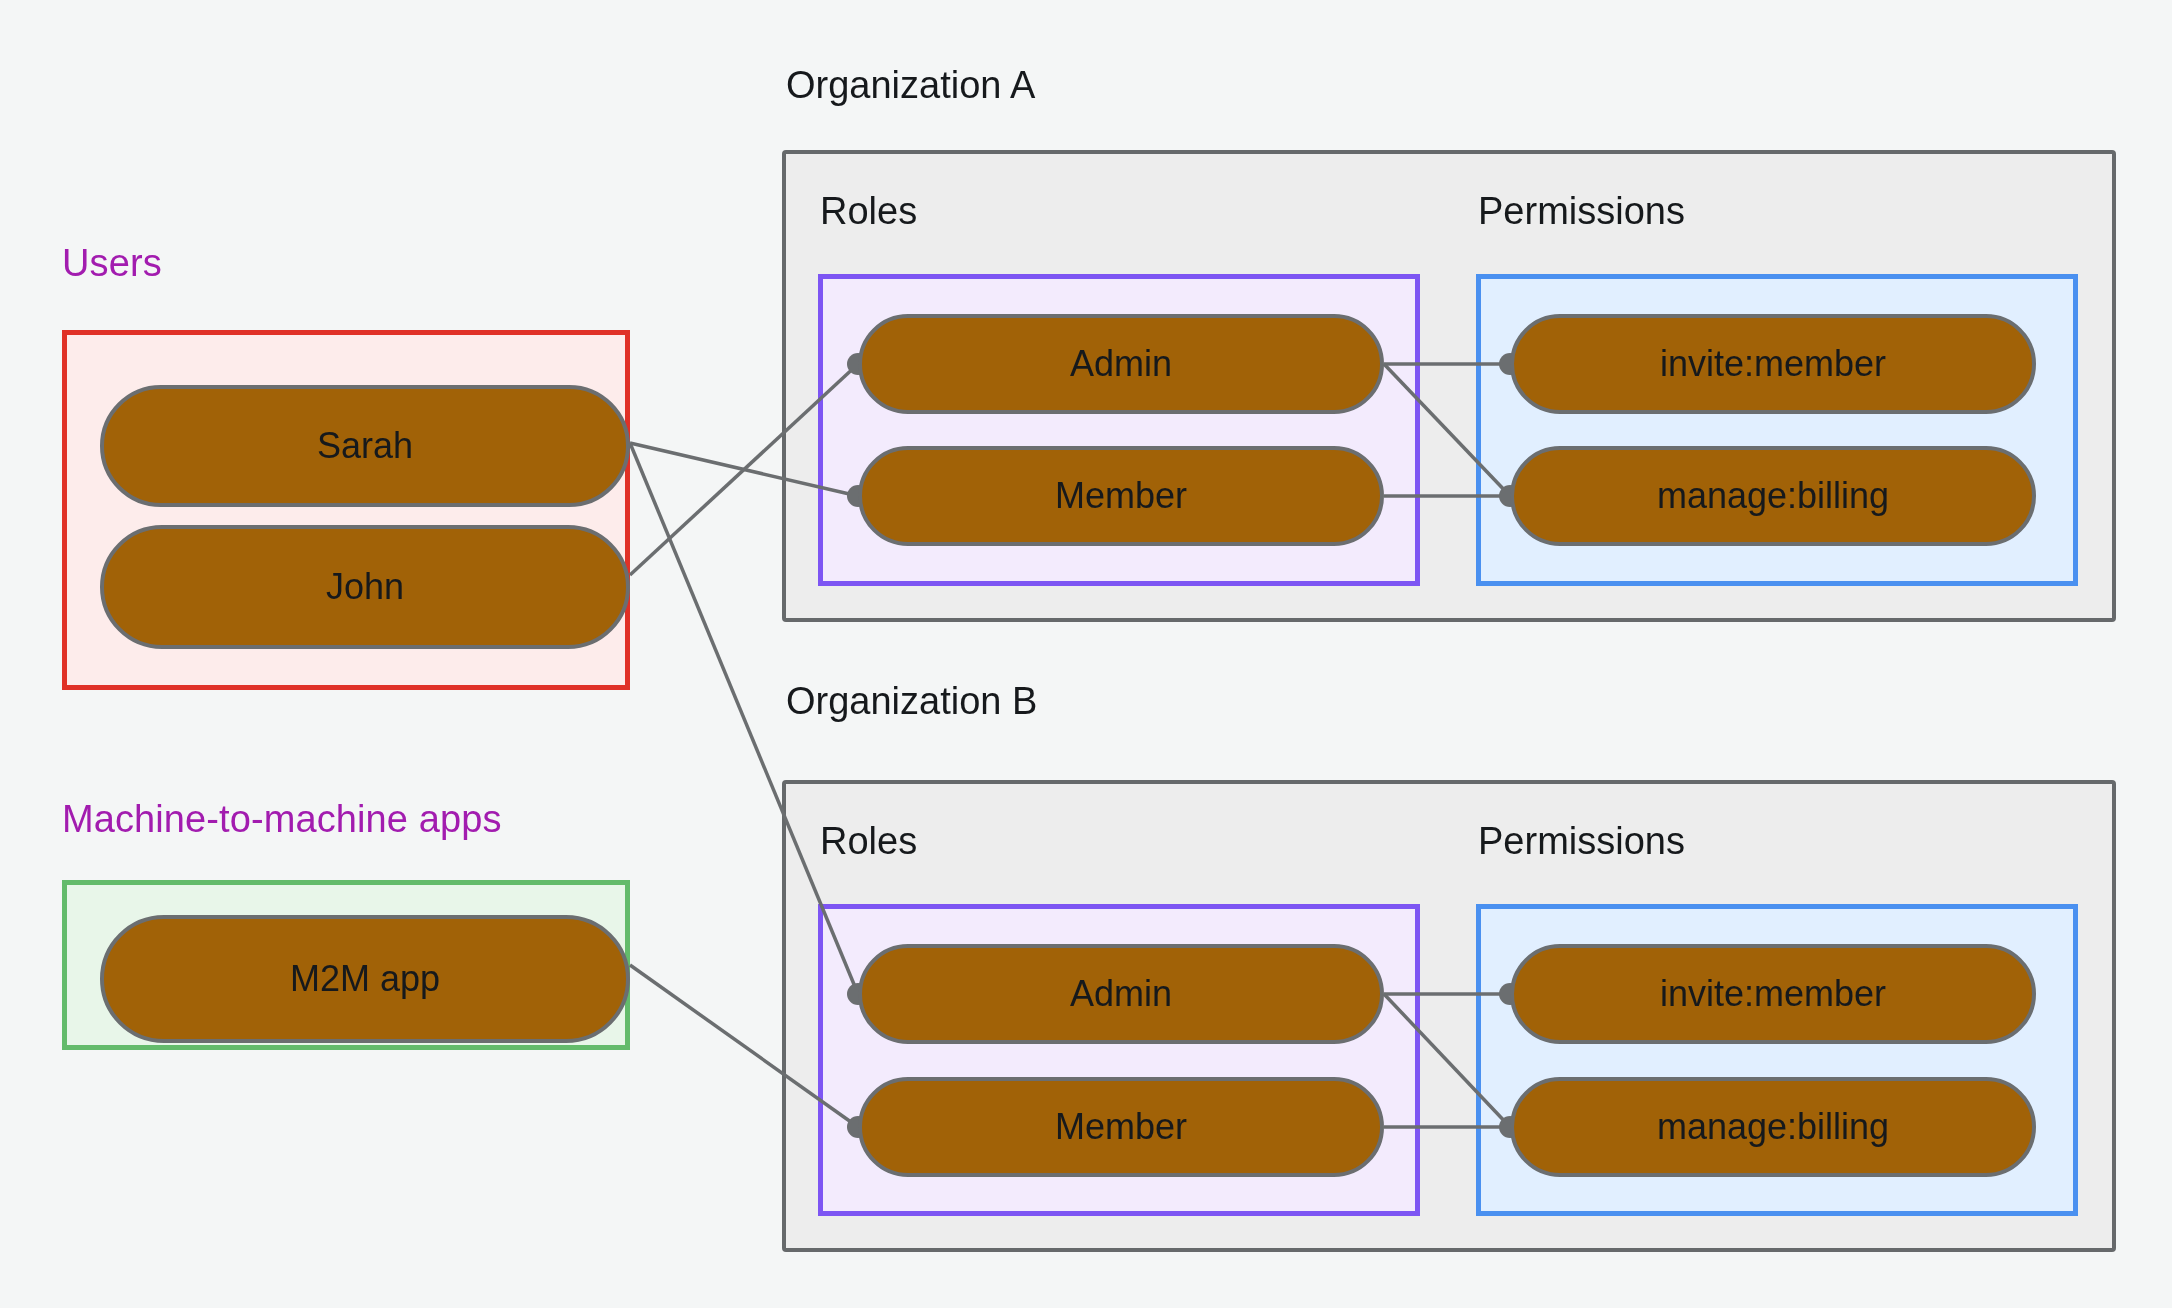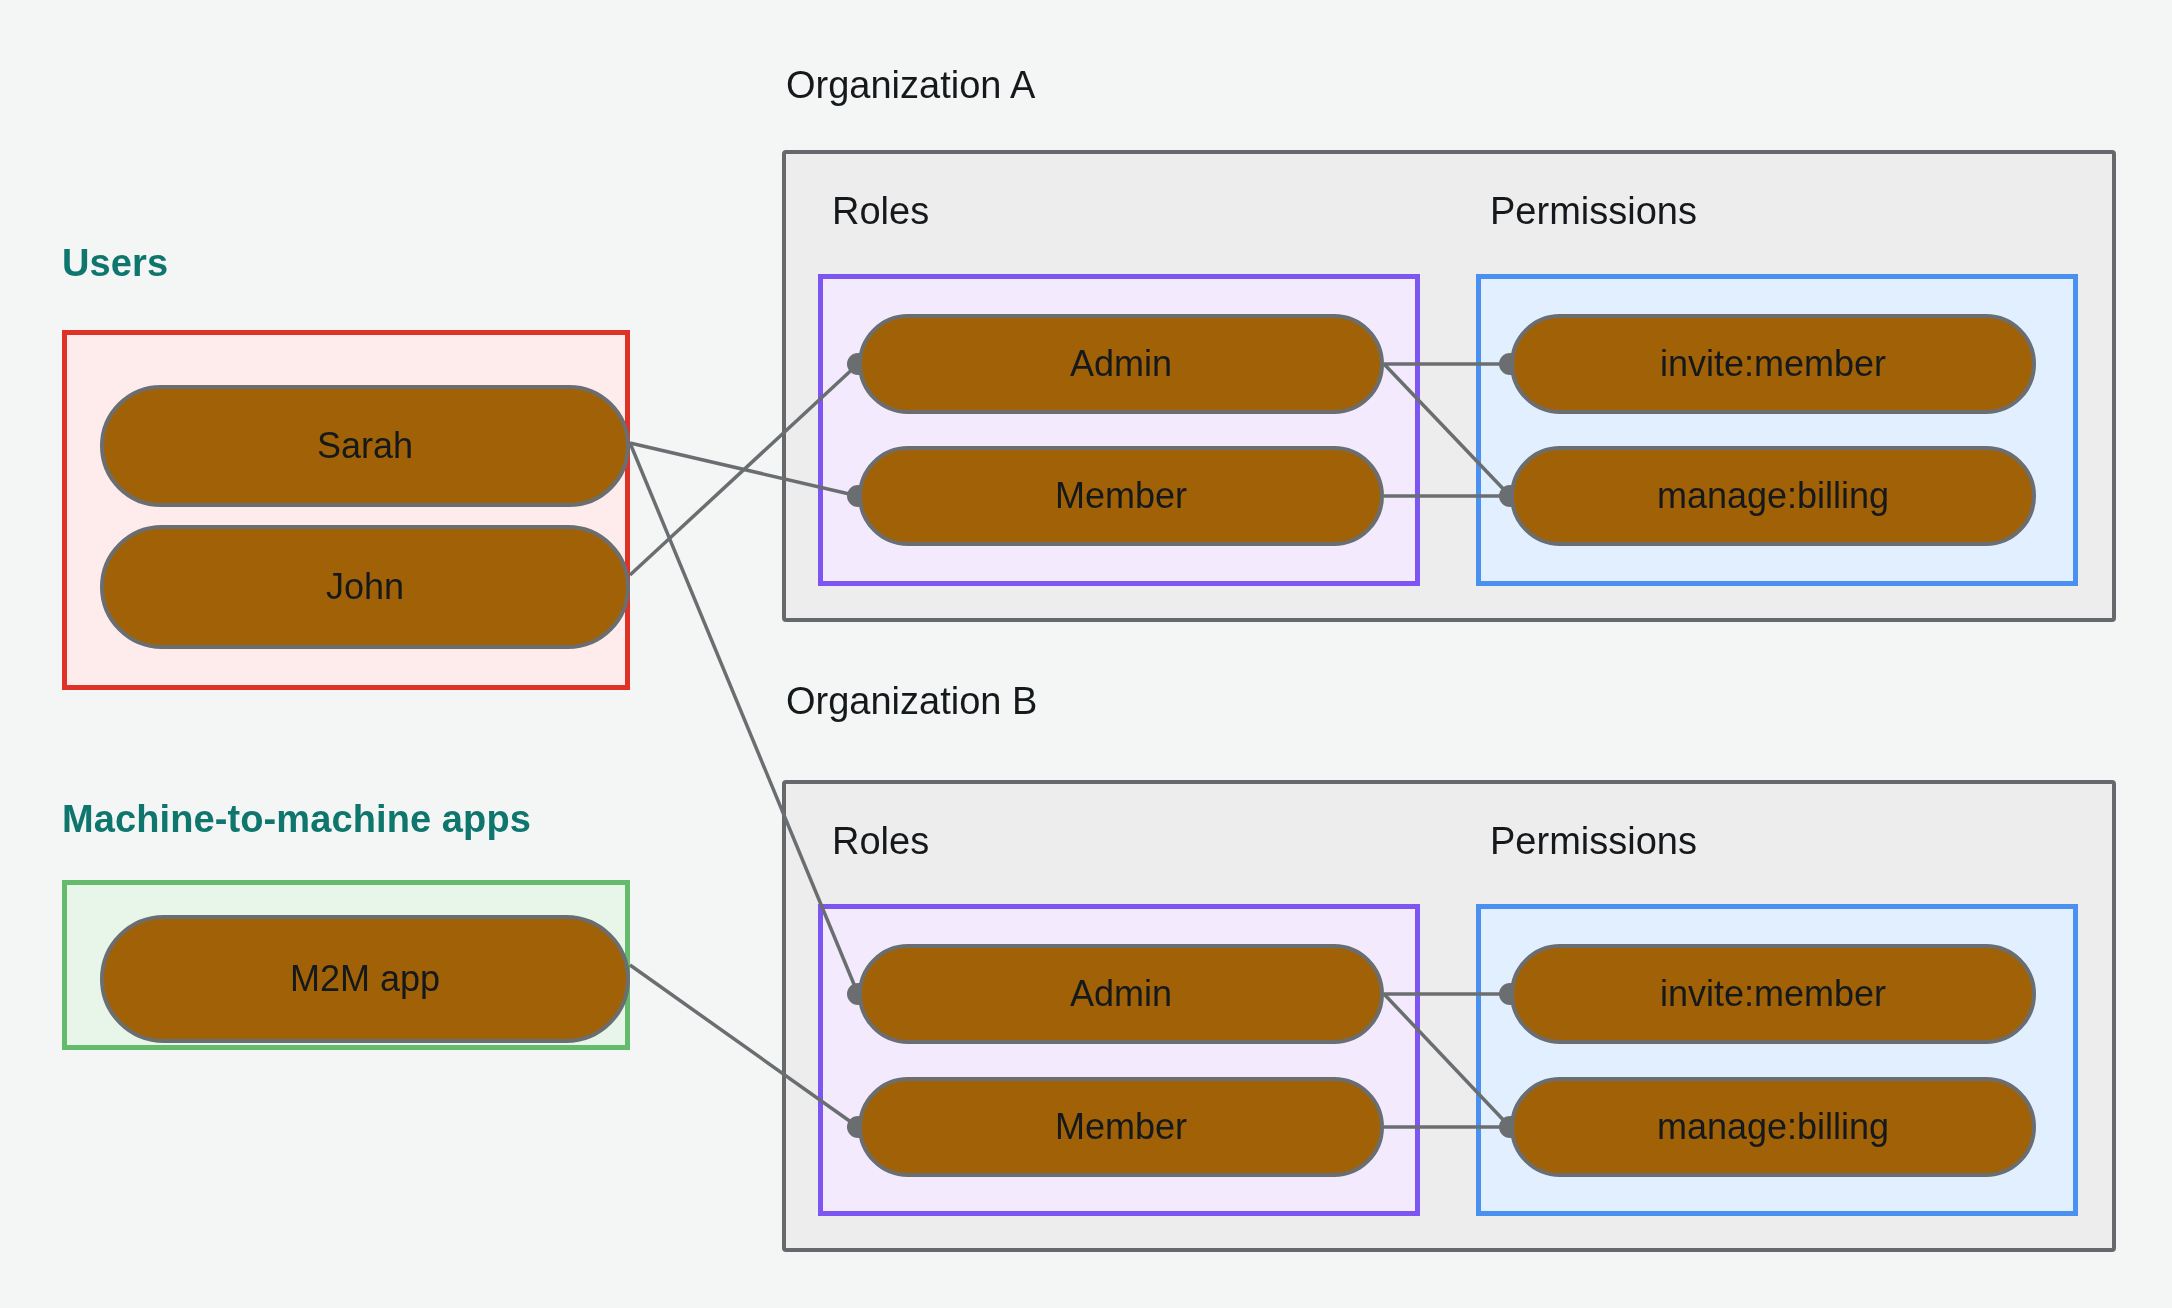--- a/index.html
+++ b/index.html
@@ -27,22 +27,22 @@
     width: 2172px;
     height: 1308px;
     pointer-events: none;
     z-index: 5;
   }
 
   
   .group-label {
     position: absolute;
     font-size: 38px;
-    font-weight: 700;
-    color: #0f766e;
+    font-weight: 400;
+    color: #a21caf;
     letter-spacing: .1px;
     white-space: nowrap;
     z-index: 3;
   }
   .org-label {
     position: absolute;
     font-size: 38px;
     font-weight: 400;
     color: #16191c;
     white-space: nowrap;
@@ -62,21 +62,20 @@
   .box.blue  { border: 5px solid #4a90f0; background: #e1efff; }
 
   
   .section-heading {
     position: absolute;
     font-size: 38px;
     font-weight: 400;
     color: #16191c;
     white-space: nowrap;
     z-index: 4;
-    margin-left: 12px;
   }
 
   
   .node {
     position: absolute;
     box-sizing: border-box;
     background: #a16207;
     border: 4px solid #6b6e70;
     border-radius: 999px;
     display: flex;

